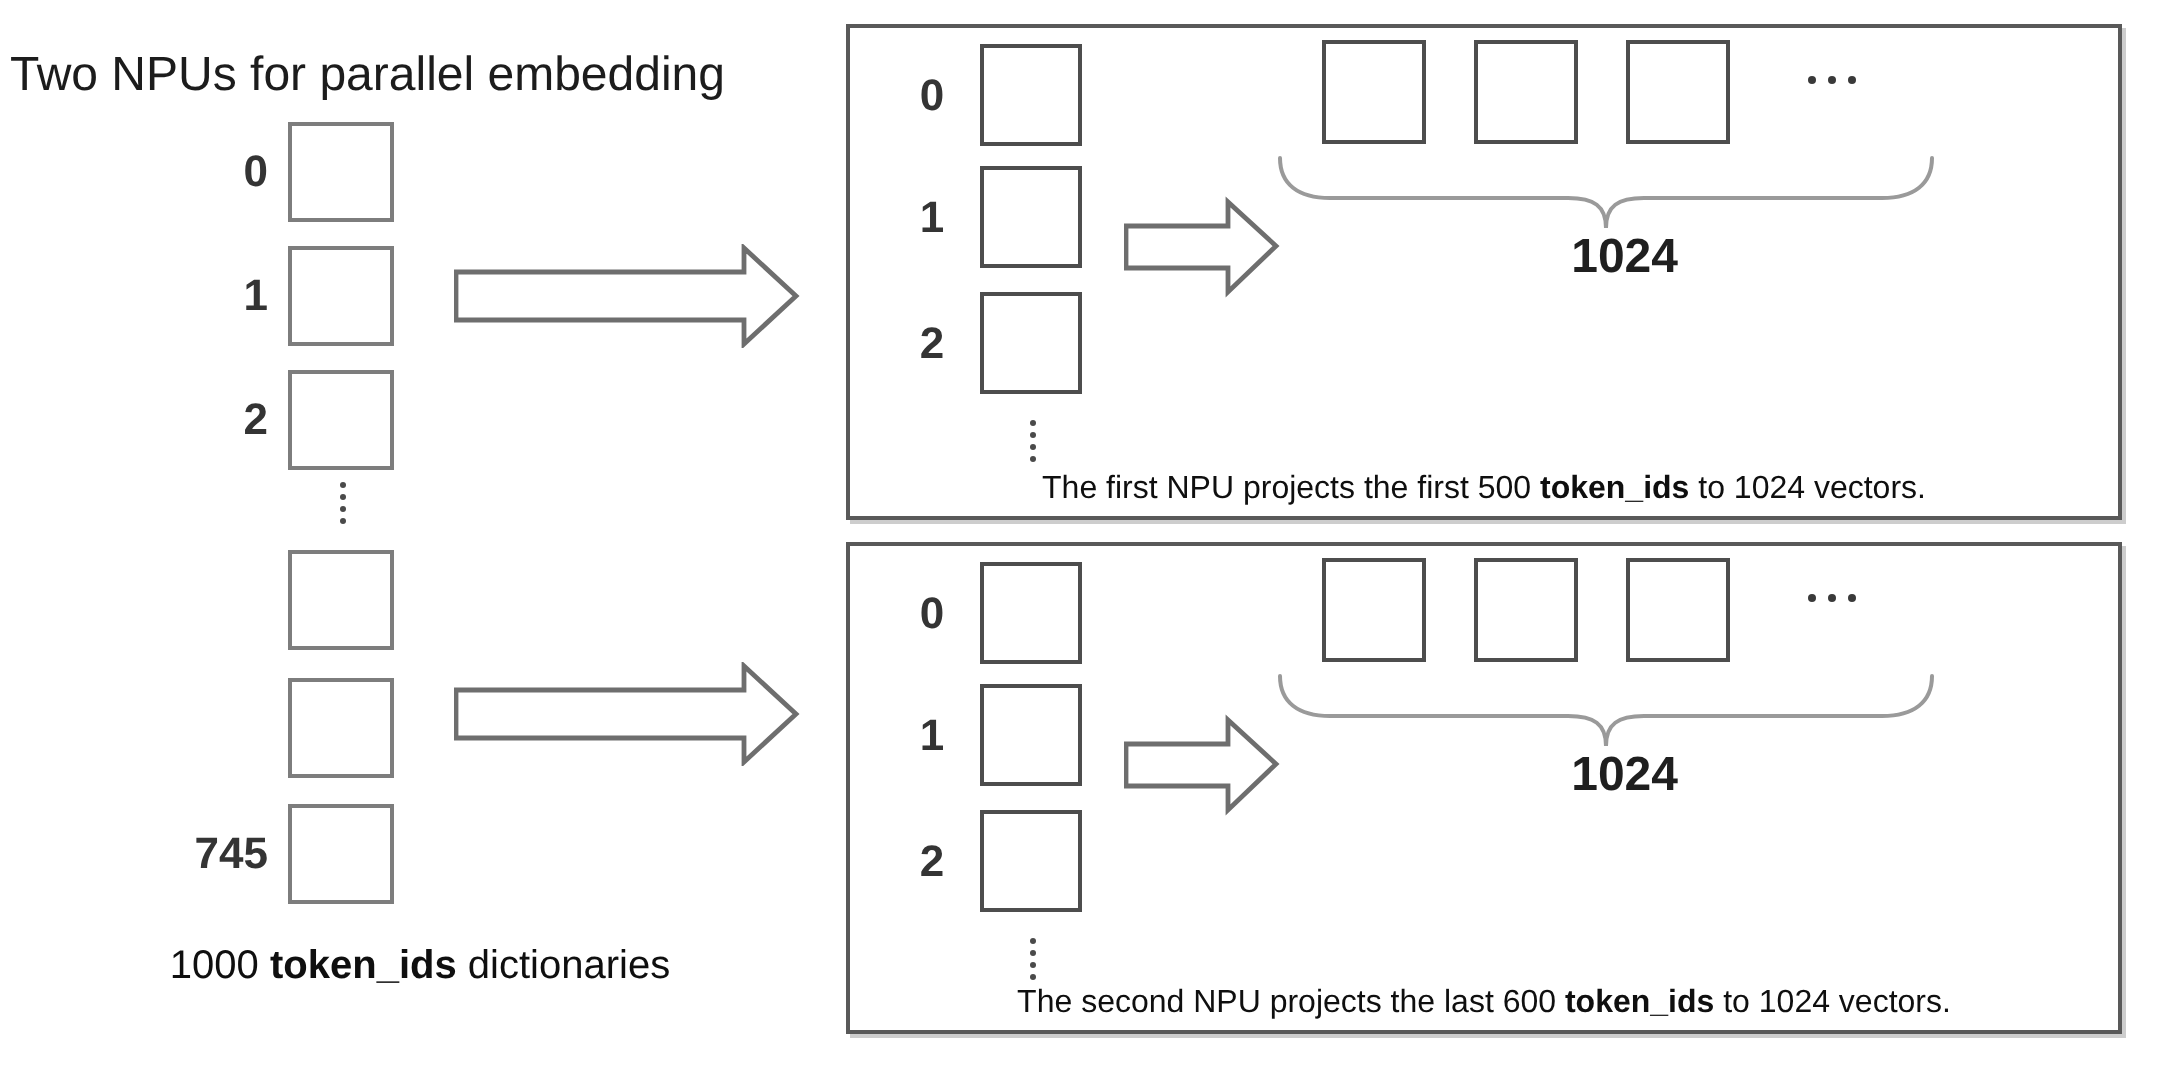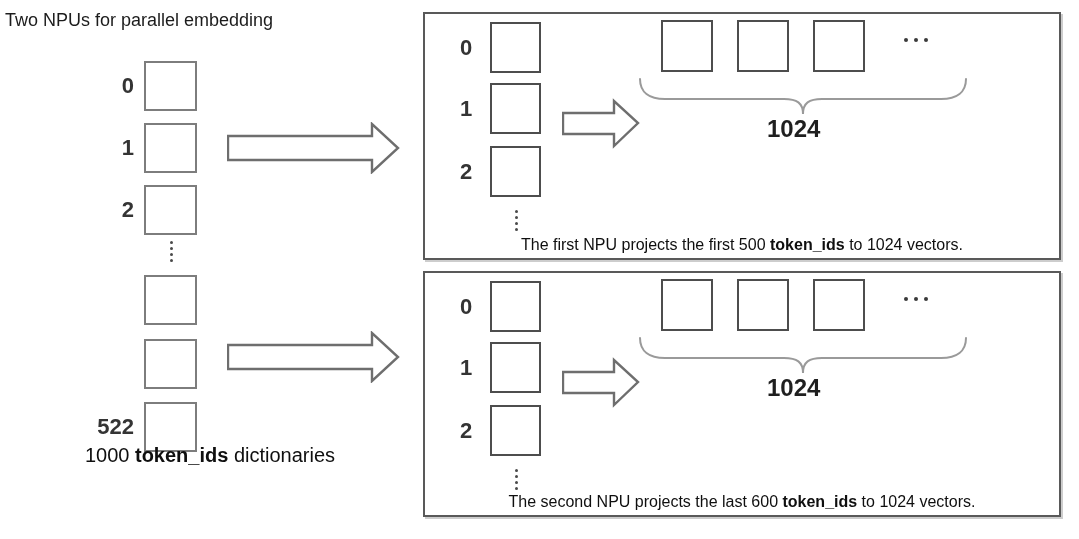--- a/index.html
+++ b/index.html
@@ -2,50 +2,50 @@
 <html><head>
 <meta charset="utf-8">
 <style>
   html,body{margin:0;padding:0;background:#fff;}
   .canvas{
     position:relative;width:1079px;height:539px;background:#ffffff;
     font-family:"Liberation Sans","DejaVu Sans",sans-serif;color:#111;
     overflow:hidden;
   }
   .abs{position:absolute;}
-  .title{left:5px;top:10px;font-size:18px;color:#1c1c1c;white-space:nowrap;}
+  .title{left:5px;top:24px;font-size:24px;color:#1c1c1c;white-space:nowrap;}
 
   
   .lnum{left:50px;width:84px;text-align:right;line-height:50px;
         font-size:22px;font-weight:700;color:#343434;}
   .lsq{left:144px;width:49px;height:46px;border:2px solid #7d7d7d;background:#fff;}
   .vdots{display:flex;flex-direction:column;align-items:center;gap:3px;}
   .vdots i{display:block;width:3px;height:3px;border-radius:50%;background:#4a4a4a;}
   .left-vdots{left:163px;top:241px;width:16px;}
-  .lcap{left:25px;top:444px;width:370px;text-align:center;font-size:20px;color:#0f0f0f;white-space:nowrap;}
+  .lcap{left:25px;top:472px;width:370px;text-align:center;font-size:20px;color:#0f0f0f;white-space:nowrap;}
   .lcap b,.bcap b{font-weight:700;}
 
   
   .big-arrow{left:227px;width:173px;height:52px;}
 
   
   .npu-box{left:423px;width:634px;border:2px solid #595959;background:#fff;
            box-shadow:2px 2px 0 #cdcdcd;}
   .box-top{top:12px;height:244px;}
   .box-bottom{top:271px;height:242px;}
   .bnum{left:26px;width:30px;text-align:center;line-height:51px;
         font-size:22px;font-weight:700;color:#343434;}
   .bsq{left:65px;width:47px;height:47px;border:2px solid #4d4d4d;background:#fff;}
   .box-vdots{left:83px;top:196px;width:16px;}
   .small-arrow{left:137px;top:84px;width:78px;height:51px;}
   .hsq{top:6px;width:48px;height:48px;border:2px solid #4d4d4d;background:#fff;}
   .hdots{left:468px;top:24px;width:46px;display:flex;gap:6px;justify-content:center;align-items:center;}
   .hdots i{display:block;width:4px;height:4px;border-radius:50%;background:#3a3a3a;}
   .brace{left:213px;top:64px;width:330px;height:38px;}
-  .brace-label{left:342px;top:101px;width:72px;text-align:left;
+  .brace-label{left:342px;top:101px;width:72px;text-align:right;
                font-size:24px;font-weight:700;color:#1f1f1f;}
   .bcap{left:0;right:0;bottom:4px;text-align:center;font-size:16px;color:#0f0f0f;white-space:nowrap;}
 </style>
 </head>
 <body>
 
 <div class="canvas">
 
   <div class="abs title">Two NPUs for parallel embedding</div>
 
@@ -58,21 +58,21 @@
 
   <div class="abs vdots left-vdots">
       <i></i>
       <i></i>
       <i></i>
       <i></i>
     </div>
 
   <div class="abs lsq" style="top:275px"></div>
   <div class="abs lsq" style="top:339px"></div>
-  <div class="abs lnum" style="top:402px">522</div>
+  <div class="abs lnum" style="top:402px">745</div>
   <div class="abs lsq" style="top:402px"></div>
 
   <div class="abs lcap">
     <span>1000 </span><b>token_ids</b><span> dictionaries</span>
   </div>
 
   <svg class="abs big-arrow" style="top:122px" viewBox="0 0 173 52">
     <polygon points="1,14 145,14 145,2 171,26 145,50 145,38 1,38" fill="#ffffff" stroke="#6e6e6e" stroke-width="2.4" stroke-linejoin="miter"></polygon>
   </svg>
   <svg class="abs big-arrow" style="top:331px" viewBox="0 0 173 52">

